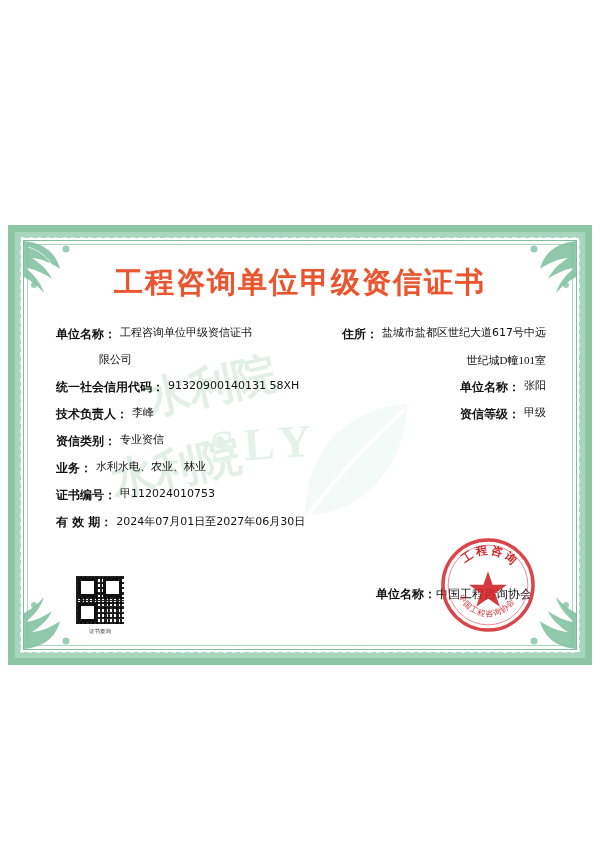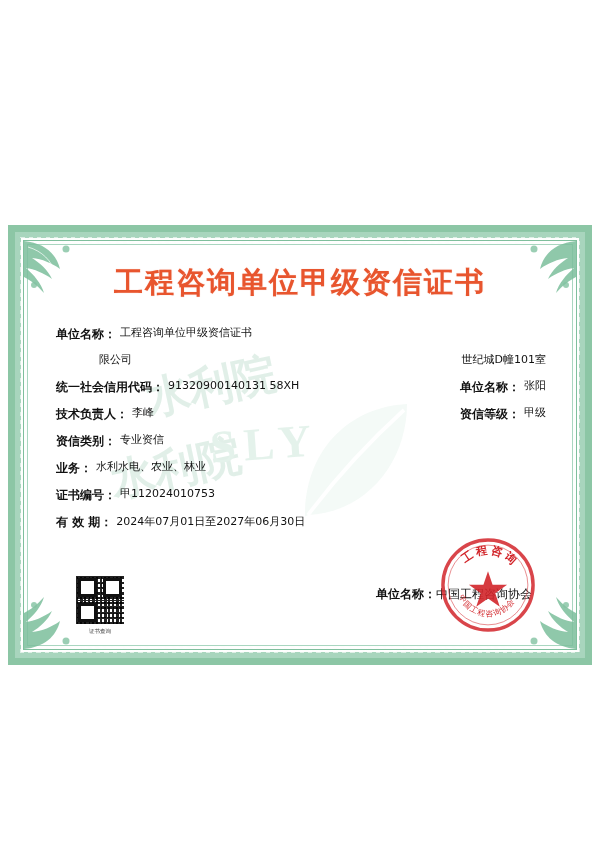--- a/index.html
+++ b/index.html
@@ -305,28 +305,32 @@
 
     <div class="title">工程咨询单位甲级资信证书</div>
 
     <div class="fields">
 
       <div class="row">
         <div class="col-left">
           <span class="lbl">单位名称：</span>
           <span class="val val-wide">工程咨询单位甲级资信证书</span>
         </div>
+        <div class="col-right">
+          <span class="lbl">住所：</span>
+          <span class="val">盐城市盐都区世纪大道617号中远</span>
+        </div>
       </div>
 
       <div class="row">
         <div class="col-left">
           <span class="cont cont-left">限公司</span>
         </div>
         <div class="col-right">
-          <span class="cont" style="margin-left:auto;">世纪城D幢101室</span>
+          <span class="cont" style="margin-left:auto;font-family:Liberation Serif, serif;">世纪城D幢101室</span>
         </div>
       </div>
 
       <div class="row">
         <div class="col-left">
           <span class="lbl">统一社会信用代码：</span>
           <span class="val">91320900140131 58XH</span>
         </div>
         <div class="col-right">
           <span class="lbl">单位名称：</span>

